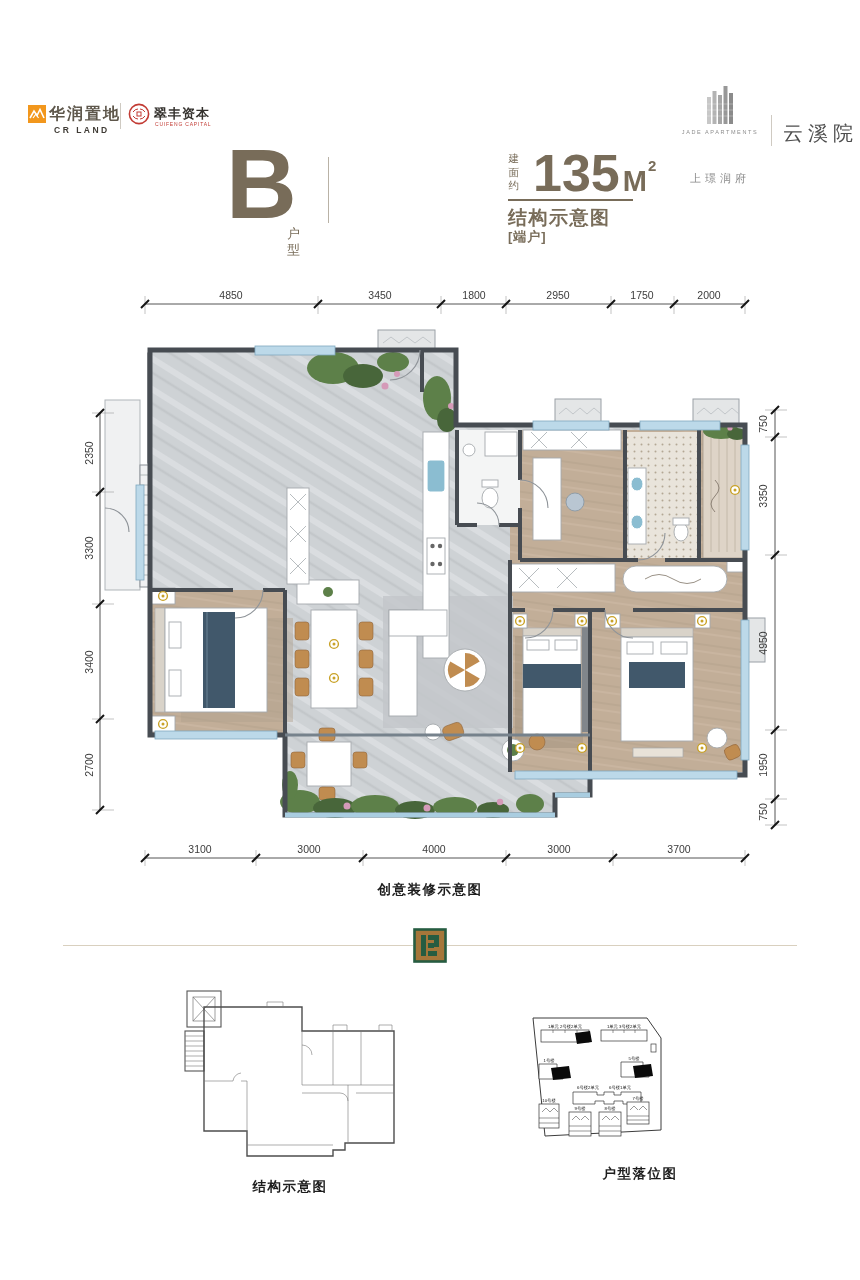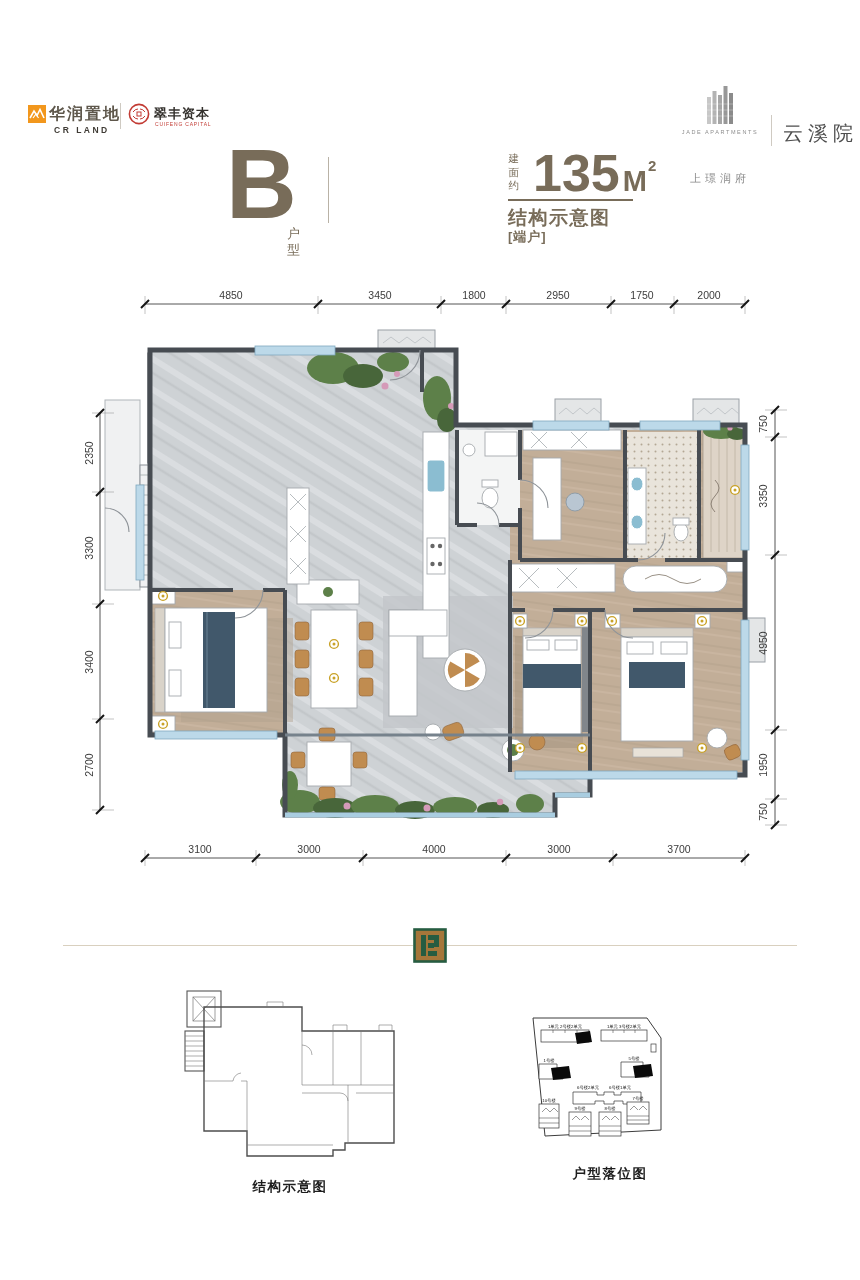--- a/index.html
+++ b/index.html
@@ -386,20 +386,21 @@
       <path class="de" d="M680,130 H702 M680,157 H702 M680,275 H702 M680,450 H702 M680,519 H702 M680,545 H702"></path>
       <path class="dt" d="M686,134 l8,-8 M686,161 l8,-8 M686,279 l8,-8 M686,454 l8,-8 M686,523 l8,-8 M686,549 l8,-8"></path>
       <text class="dimt" x="682" y="144" transform="rotate(-90 682 144)">750</text>
       <text class="dimt" x="682" y="216" transform="rotate(-90 682 216)">3350</text>
       <text class="dimt" x="682" y="363" transform="rotate(-90 682 363)">4950</text>
       <text class="dimt" x="682" y="485" transform="rotate(-90 682 485)">1950</text>
       <text class="dimt" x="682" y="532" transform="rotate(-90 682 532)">750</text>
     </g>
   </svg>
 
+  <div class="abs caption" style="left:280px;top:881px;width:300px;">创意装修示意图</div>
 
   <div class="abs divider-line" style="left:63px;top:945px;width:734px;"></div>
   <div class="abs" style="left:413px;top:928px;width:34px;height:35px;background:#fff;">
     <svg width="34" height="35" viewBox="0 0 34 35">
       <rect x="1.5" y="1.5" width="31" height="32" fill="#a5763a" stroke="#265c41" stroke-width="2.6"></rect>
       <rect x="8" y="7" width="5" height="21" fill="#265c41"></rect>
       <rect x="15" y="7" width="11" height="5" fill="#265c41"></rect>
       <rect x="21" y="12" width="5" height="7" fill="#265c41"></rect>
       <rect x="15" y="15" width="6" height="5" fill="#265c41"></rect>
       <rect x="15" y="23" width="9" height="5" fill="#265c41"></rect>
@@ -449,15 +450,15 @@
     <rect class="spb" x="44" y="100" width="22" height="24"></rect>
     <path d="M47,108 l4,-4 l4,4 M56,108 l4,-4 l4,4 M44,114 h22 M44,119 h22" stroke="#333" stroke-width=".5" fill="none"></path>
     <text class="splab" x="55" y="97.5">9号楼</text>
     <rect class="spb" x="74" y="100" width="22" height="24"></rect>
     <path d="M77,108 l4,-4 l4,4 M86,108 l4,-4 l4,4 M74,114 h22 M74,119 h22" stroke="#333" stroke-width=".5" fill="none"></path>
     <text class="splab" x="85" y="97.5">8号楼</text>
     <rect class="spb" x="102" y="90" width="22" height="22"></rect>
     <path d="M105,98 l4,-4 l4,4 M114,98 l4,-4 l4,4 M102,104 h22 M102,108 h22" stroke="#333" stroke-width=".5" fill="none"></path>
     <text class="splab" x="113" y="87.5">7号楼</text>
   </svg>
-  <div class="abs caption" style="left:510px;top:1165px;width:200px;">户型落位图</div>
+  <div class="abs caption" style="left:540px;top:1165px;width:200px;">户型落位图</div>
 
 </div>
 
 </body></html>

